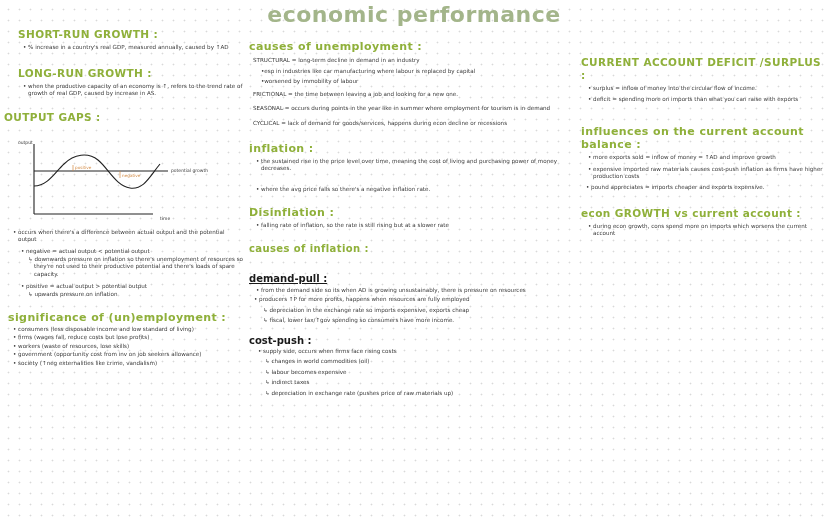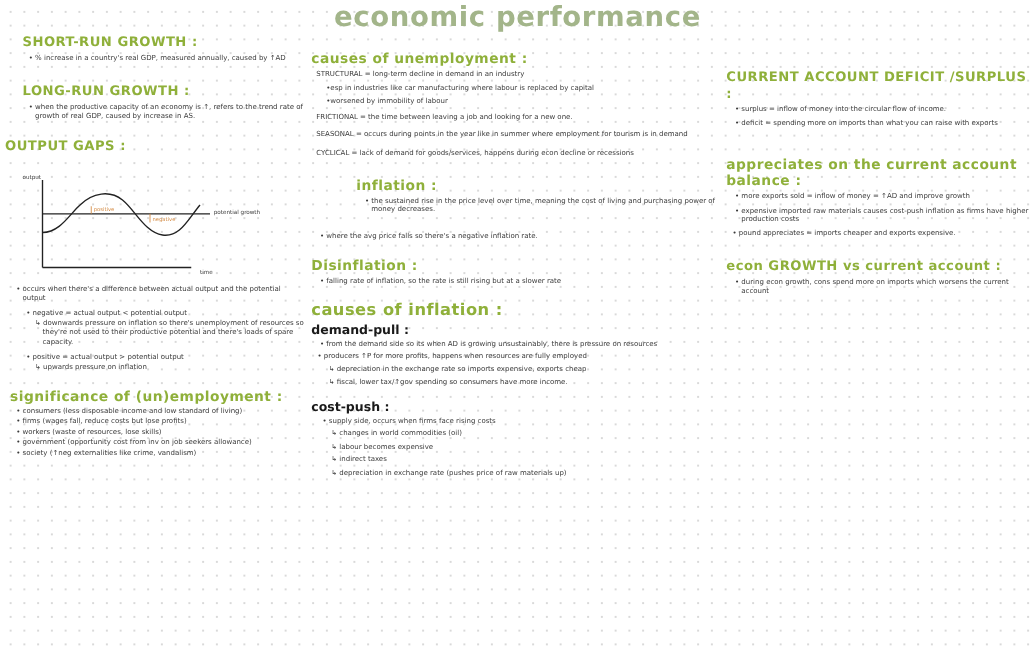--- a/index.html
+++ b/index.html
@@ -112,37 +112,37 @@
   <div>
     <div class="h h-lower" style="font-size:11px;">causes of unemployment :</div>
     <div class="t" style="margin-top:4px;margin-left:4px;">STRUCTURAL = long-term decline in demand in an industry</div>
     <div class="t" style="margin-top:3px;margin-left:12px;">•esp in industries like car manufacturing where labour is replaced by capital</div>
     <div class="t" style="margin-top:3px;margin-left:12px;">•worsened by immobility of labour</div>
     <div class="t" style="margin-top:5px;margin-left:4px;">FRICTIONAL = the time between leaving a job and looking for a new one.</div>
     <div class="t" style="margin-top:7px;margin-left:4px;">SEASONAL = occurs during points in the year like in summer where employment for tourism is in demand</div>
     <div class="t" style="margin-top:7px;margin-left:4px;">CYCLICAL = lack of demand for goods/services, happens during econ decline or recessions</div>
   </div>
 
-  <div style="margin-top:14px;margin-left:36px;">
+  <div style="margin-top:14px;">
     <div class="h h-lower" style="font-size:11px;">inflation :</div>
     <div class="t b" style="margin-top:3px;margin-left:4px;">• the sustained rise in the price level over time, meaning the cost of living and purchasing power of money decreases.</div>
   </div>
 
   <div style="margin-top:13px;">
     <div class="t b" style="margin-top:3px;margin-left:4px;">• where the avg price falls so there's a negative inflation rate.</div>
   </div>
 
   <div style="margin-top:13px;">
     <div class="h h-lower" style="font-size:11px;">Disinflation :</div>
     <div class="t b" style="margin-top:3px;margin-left:4px;">• falling rate of inflation, so the rate is still rising but at a slower rate</div>
   </div>
 
   <div style="margin-top:12px;">
-    <div class="h h-lower" style="font-size:13px;">causes of inflation :</div>
-    <div class="h-black" style="margin-top:3px;">demand-pull :</div>
+    <div class="h h-lower" style="font-size:10px;">causes of inflation :</div>
+    <div class="h-black" style="margin-top:17px;text-decoration:underline;">demand-pull :</div>
     <div class="t b" style="margin-top:2px;margin-left:4px;">• from the demand side so its when AD is growing unsustainably, there is pressure on resources</div>
     <div class="t b" style="margin-top:1px;margin-left:2px;">• producers ↑P for more profits, happens when resources are fully employed</div>
     <div class="t" style="margin-top:4px;margin-left:14px;">↳ depreciation in the exchange rate so imports expensive, exports cheap</div>
     <div class="t" style="margin-top:2px;margin-left:14px;">↳ fiscal, lower tax/↑gov spending so consumers have more income.</div>
 
     <div class="h-black" style="margin-top:10px;">cost-push :</div>
     <div class="t b" style="margin-top:1px;margin-left:6px;">• supply side, occurs when firms face rising costs</div>
     <div class="t" style="margin-top:2px;margin-left:16px;">↳ changes in world commodities (oil)</div>
     <div class="t" style="margin-top:3px;margin-left:16px;">↳ labour becomes expensive</div>
     <div class="t" style="margin-top:3px;margin-left:16px;">↳ indirect taxes</div>
@@ -151,21 +151,21 @@
 </div>
 
 <div class="col col-3">
   <div>
     <div class="h">CURRENT ACCOUNT DEFICIT /SURPLUS :</div>
     <div class="t b" style="margin-top:3px;margin-left:4px;">• surplus = inflow of money into the circular flow of income.</div>
     <div class="t b" style="margin-top:3px;margin-left:4px;">• deficit = spending more on imports than what you can raise with exports</div>
   </div>
 
   <div style="margin-top:22px;">
-    <div class="h h-lower" style="font-size:11px;">appreciates on the current account balance :</div>
+    <div class="h h-lower" style="font-size:11px;">influences on the current account balance :</div>
     <div class="t b" style="margin-top:3px;margin-left:4px;">• more exports sold = inflow of money = ↑AD and improve growth</div>
     <div class="t b" style="margin-top:4px;margin-left:4px;">• expensive imported raw materials causes cost-push inflation as firms have higher production costs</div>
     <div class="t b" style="margin-top:3px;margin-left:2px;">• pound appreciates = imports cheaper and exports expensive.</div>
   </div>
 
   <div style="margin-top:15px;">
     <div class="h" style="text-transform:none;">econ GROWTH vs current account :</div>
     <div class="t b" style="margin-top:3px;margin-left:4px;">• during econ growth, cons spend more on imports which worsens the current account</div>
   </div>
 

